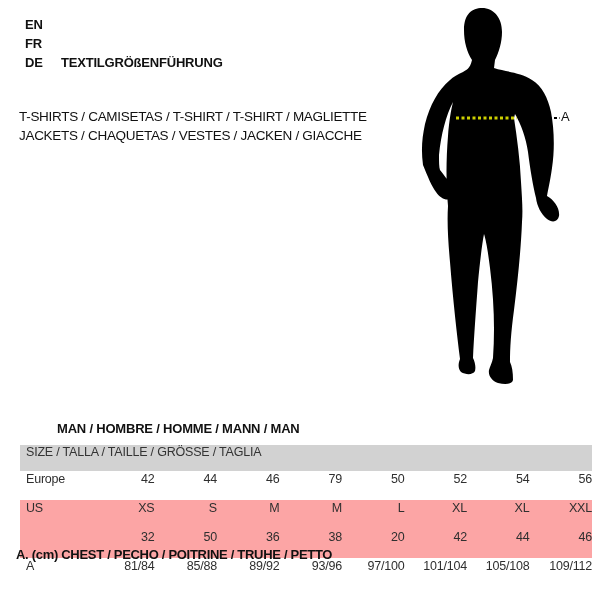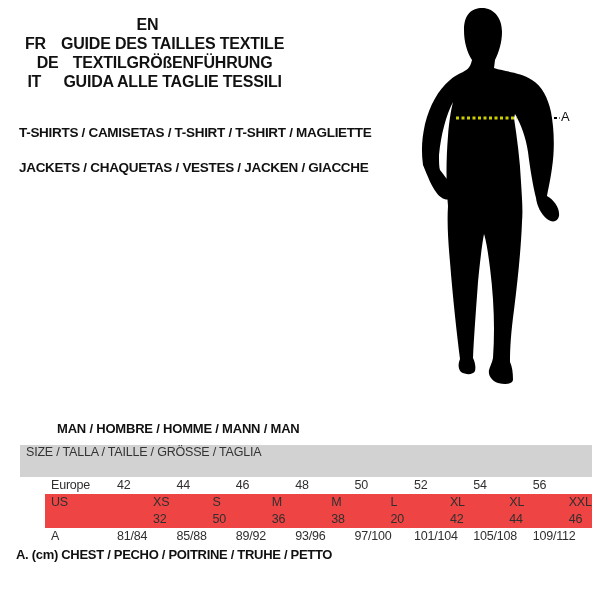--- a/index.html
+++ b/index.html
@@ -3,61 +3,56 @@
 <meta charset="utf-8">
 <style>
   * { margin:0; padding:0; box-sizing:border-box; }
   html,body { background:#fff; }
   .page {
     position:relative; width:600px; height:600px; background:#ffffff;
     font-family:"Liberation Sans", sans-serif; color:#111; overflow:hidden;
   }
   
   .lang-block { position:absolute; left:25px; top:15px; }
-  .lang-row { display:flex; line-height:19px; font-size:16px; font-weight:bold; letter-spacing:-0.2px;justify-content:center; }
+  .lang-row { display:flex; line-height:19px; font-size:13px; font-weight:bold; letter-spacing:-0.2px; }
   .lang-code { width:36px; }
   
   .cat-block { position:absolute; left:19px; top:108px; }
-  .cat-line { font-size:13.5px; font-weight:bold; line-height:18.5px; letter-spacing:-0.3px;margin-top:16px; }
+  .cat-line { font-size:13.5px; font-weight:normal; line-height:18.5px; letter-spacing:-0.3px; }
   
   .figure-wrap { position:absolute; left:410px; top:0; width:190px; height:400px; }
   .figure-wrap svg { display:block; width:190px; height:400px; }
   .measure-label { position:absolute; left:151px; top:109px; font-size:13px; font-weight:normal; color:#111; }
   
   .gender-line { position:absolute; left:20px; top:421px; font-size:13px; font-weight:bold; letter-spacing:-0.2px;padding-left:37px; }
   
   .size-table { position:absolute; left:20px; top:445px; width:572px; font-size:12.5px; color:#2f2f2f; letter-spacing:-0.2px; }
-  .thead { background:#d2d2d2; height:32px; line-height:14px; padding-left:6px; color:#333; }
-  .tr { display:grid; grid-template-columns:72px repeat(8,1fr); height:17px; line-height:17px;margin-left:25px; }
-  .tr.shade { background:#ef4444;gap:36px; }
-  .td { text-align:left; }
+  .thead { background:#d2d2d2; height:26px; line-height:14px; padding-left:6px; color:#333; }
+  .tr { display:grid; grid-template-columns:72px repeat(8,1fr); height:29px; line-height:17px; }
+  .tr.shade { background:#fca5a5;gap:36px; }
+  .td { text-align:right; }
   .td.label { text-align:left; padding-left:6px; }
   
   .footer-note { position:absolute; left:16px; top:547px; font-size:13px; font-weight:bold; letter-spacing:-0.3px; }
 </style>
 </head>
 <body>
 
 <div class="page">
 
   <div class="lang-block">
     <div class="lang-row">
       <span class="lang-code">EN</span>
     </div>
     <div class="lang-row">
       <span class="lang-code">FR</span>
-      <span>GUIDE DES TAILLES TEXTILE</span>
     </div>
     <div class="lang-row">
       <span class="lang-code">DE</span>
       <span>TEXTILGRÖßENFÜHRUNG</span>
-    </div>
-    <div class="lang-row">
-      <span class="lang-code">IT</span>
-      <span>GUIDA ALLE TAGLIE TESSILI</span>
     </div>
   </div>
 
   <div class="cat-block">
     <div class="cat-line">T-SHIRTS / CAMISETAS / T-SHIRT / T-SHIRT / MAGLIETTE</div>
     <div class="cat-line">JACKETS / CHAQUETAS / VESTES / JACKEN / GIACCHE</div>
   </div>
 
   <div class="figure-wrap">
     <svg viewBox="0 0 190 400" aria-hidden="true">
@@ -116,21 +111,21 @@
   <div class="gender-line">MAN / HOMBRE / HOMME / MANN / MAN</div>
 
   <div class="size-table">
     <div class="thead">SIZE / TALLA / TAILLE / GRÖSSE / TAGLIA</div>
 
     <div class="tr">
       <div class="td label">Europe</div>
       <div class="td">42</div>
       <div class="td">44</div>
       <div class="td">46</div>
-      <div class="td">48</div>
+      <div class="td">79</div>
       <div class="td">50</div>
       <div class="td">52</div>
       <div class="td">54</div>
       <div class="td">56</div>
     </div>
 
     <div class="tr shade">
       <div class="td label">US</div>
       <div class="td">XS</div>
       <div class="td">S</div>

